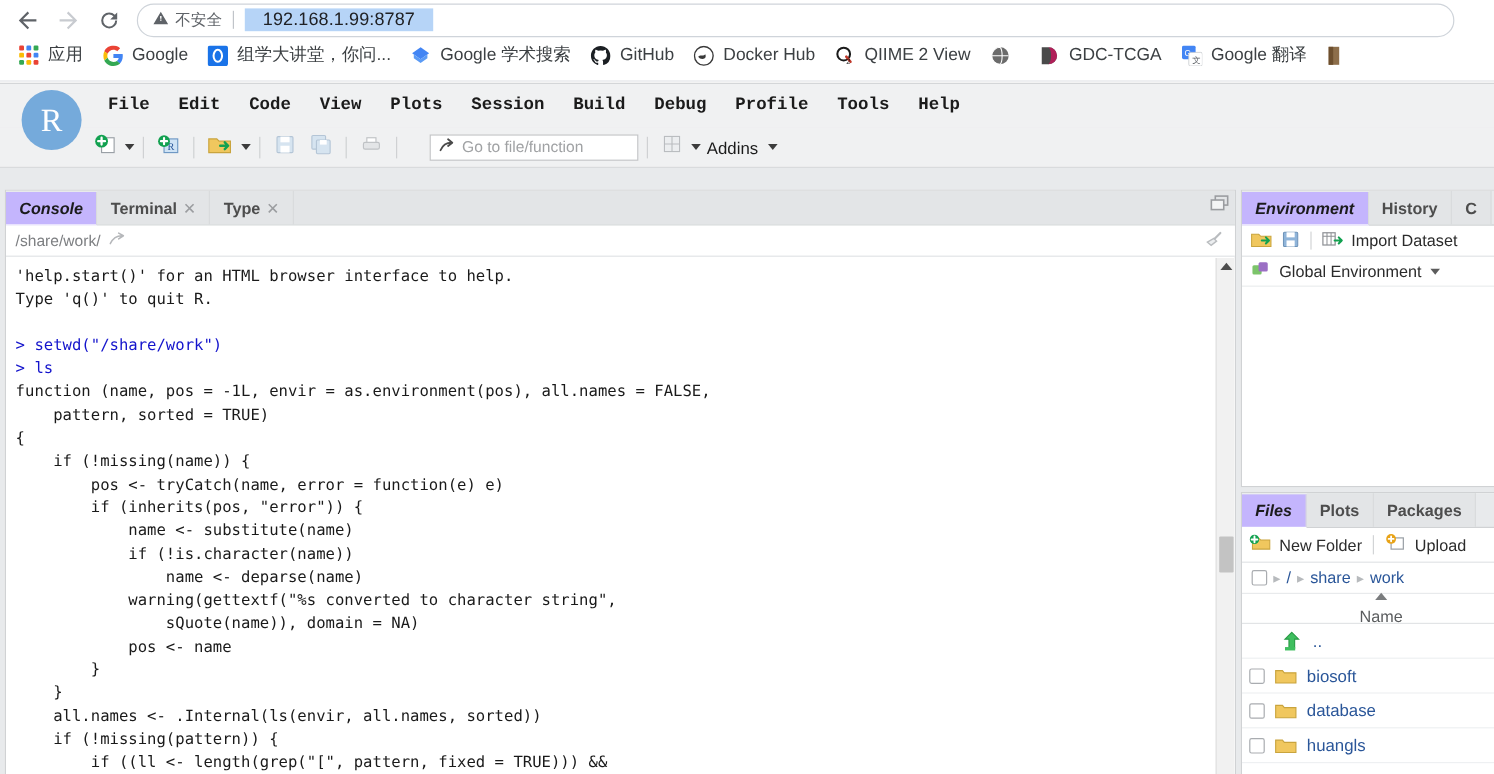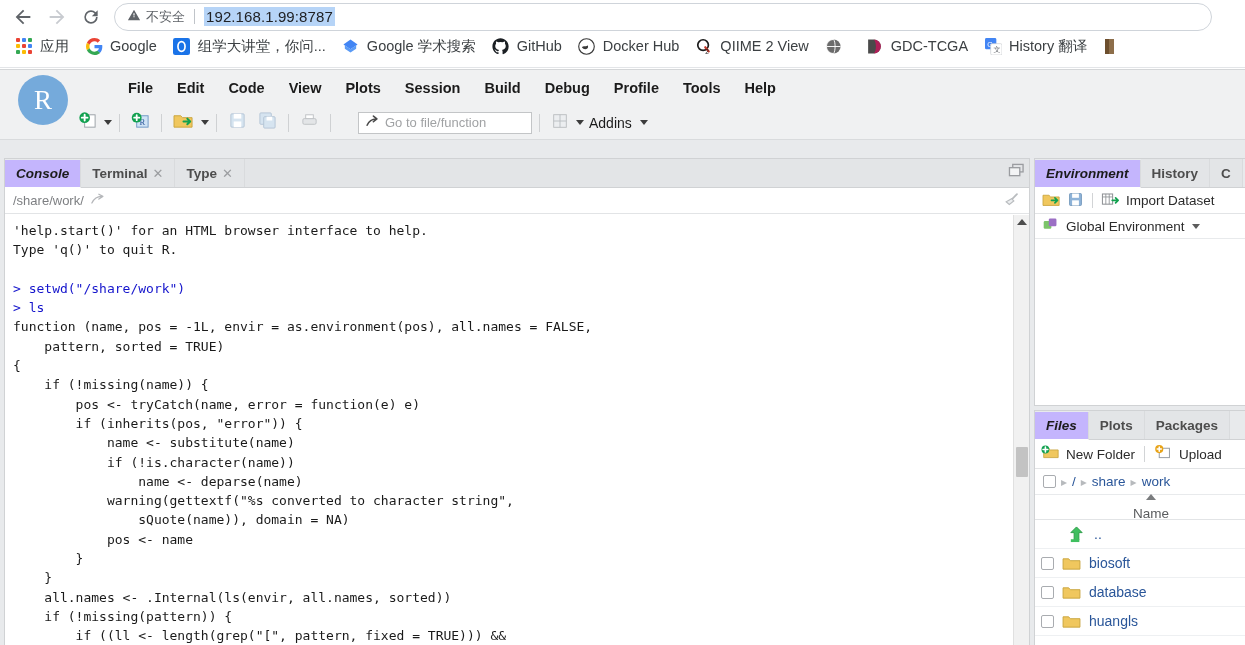--- a/index.html
+++ b/index.html
@@ -50,21 +50,21 @@
   }
   .sec-warn .tri { display:block; }
   .omni-divider {
     width: 1px; height: 15px; background: #c0c4c9;
     margin: 0 9px; flex: 0 0 auto;
   }
   .omni-url {
     font-size: 15px;
     color: #202124;
     background: #b6d4f7;
-    padding: 1px 2px;
+    padding: 1px 15px;
     white-space: nowrap;
     letter-spacing: 0.1px;
   }
 
   
   .bookmark-bar {
     height: 35px;
     background: #ffffff;
     display: flex;
     align-items: flex-start;
@@ -93,22 +93,23 @@
   .rstudio {
     position: absolute;
     top: 69px; left: 0; right: 0; bottom: 0;
     background: #e8eaec;
     border-top: 1px solid #d4d6d8;
   }
   .rs-menubar {
     height: 36px;
     background: #f0f1f2;
     display: flex; align-items: center;
-    padding-left: 116px;
+    padding-left: 78px;
     gap: 0px;
+    font-family: Liberation Mono, monospace;
   }
   .rs-menu-item {
     font-size: 14.5px; font-weight: bold; color: #1b1b1b;
     padding: 4px 12px;
     line-height: 1;
   }
   .rs-logo {
     position: absolute;
     left: 18px; top: 5px;
     width: 50px; height: 50px;
@@ -408,21 +409,21 @@
 
     <div class="bm">
       <span class="bm-ico">
         <svg width="17" height="17" viewBox="0 0 24 24">
           <rect x="0" y="0" width="16" height="16" rx="2" fill="#4285f4"></rect>
           <text x="3" y="12" font-size="10" fill="#ffffff" font-family="sans-serif">G</text>
           <rect x="8" y="8" width="16" height="16" rx="2" fill="#ffffff" stroke="#c9ccd0" stroke-width="1"></rect>
           <text x="12" y="20" font-size="10" fill="#5f6368" font-family="sans-serif">文</text>
         </svg>
       </span>
-      <span class="bm-label">History 翻译</span>
+      <span class="bm-label">Google 翻译</span>
     </div>
 
     <div class="bm">
       <span class="bm-ico">
         <svg width="14" height="17" viewBox="0 0 14 17">
             <rect x="0" y="1" width="9" height="15" fill="#8d6e4a"></rect>
             <rect x="0" y="1" width="4" height="15" fill="#6d4f2e"></rect>
           </svg>
       </span>
     </div>

